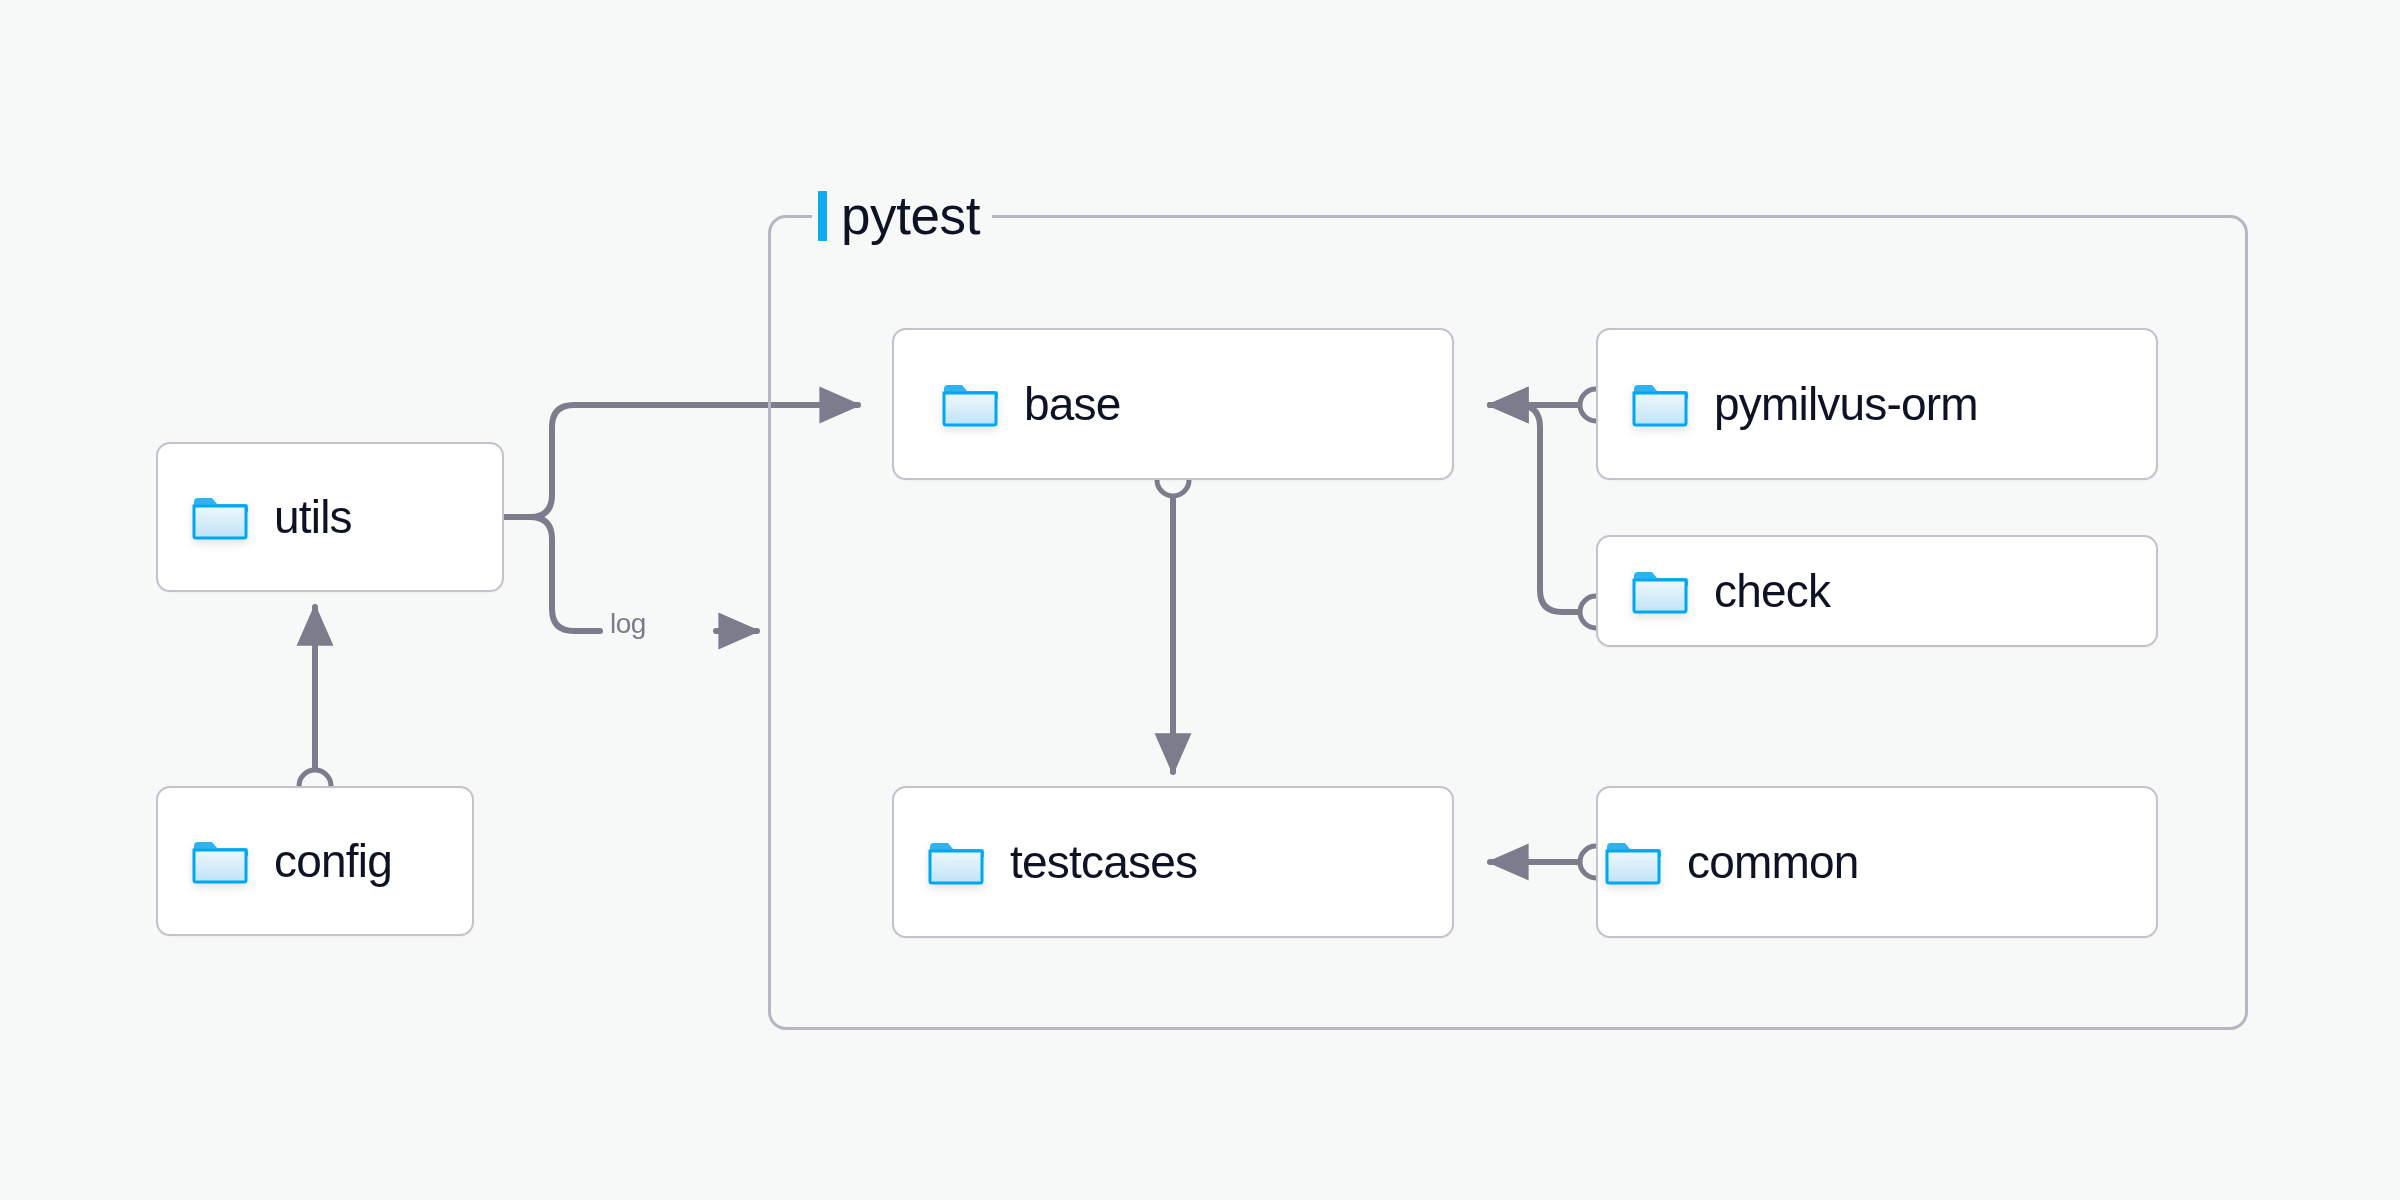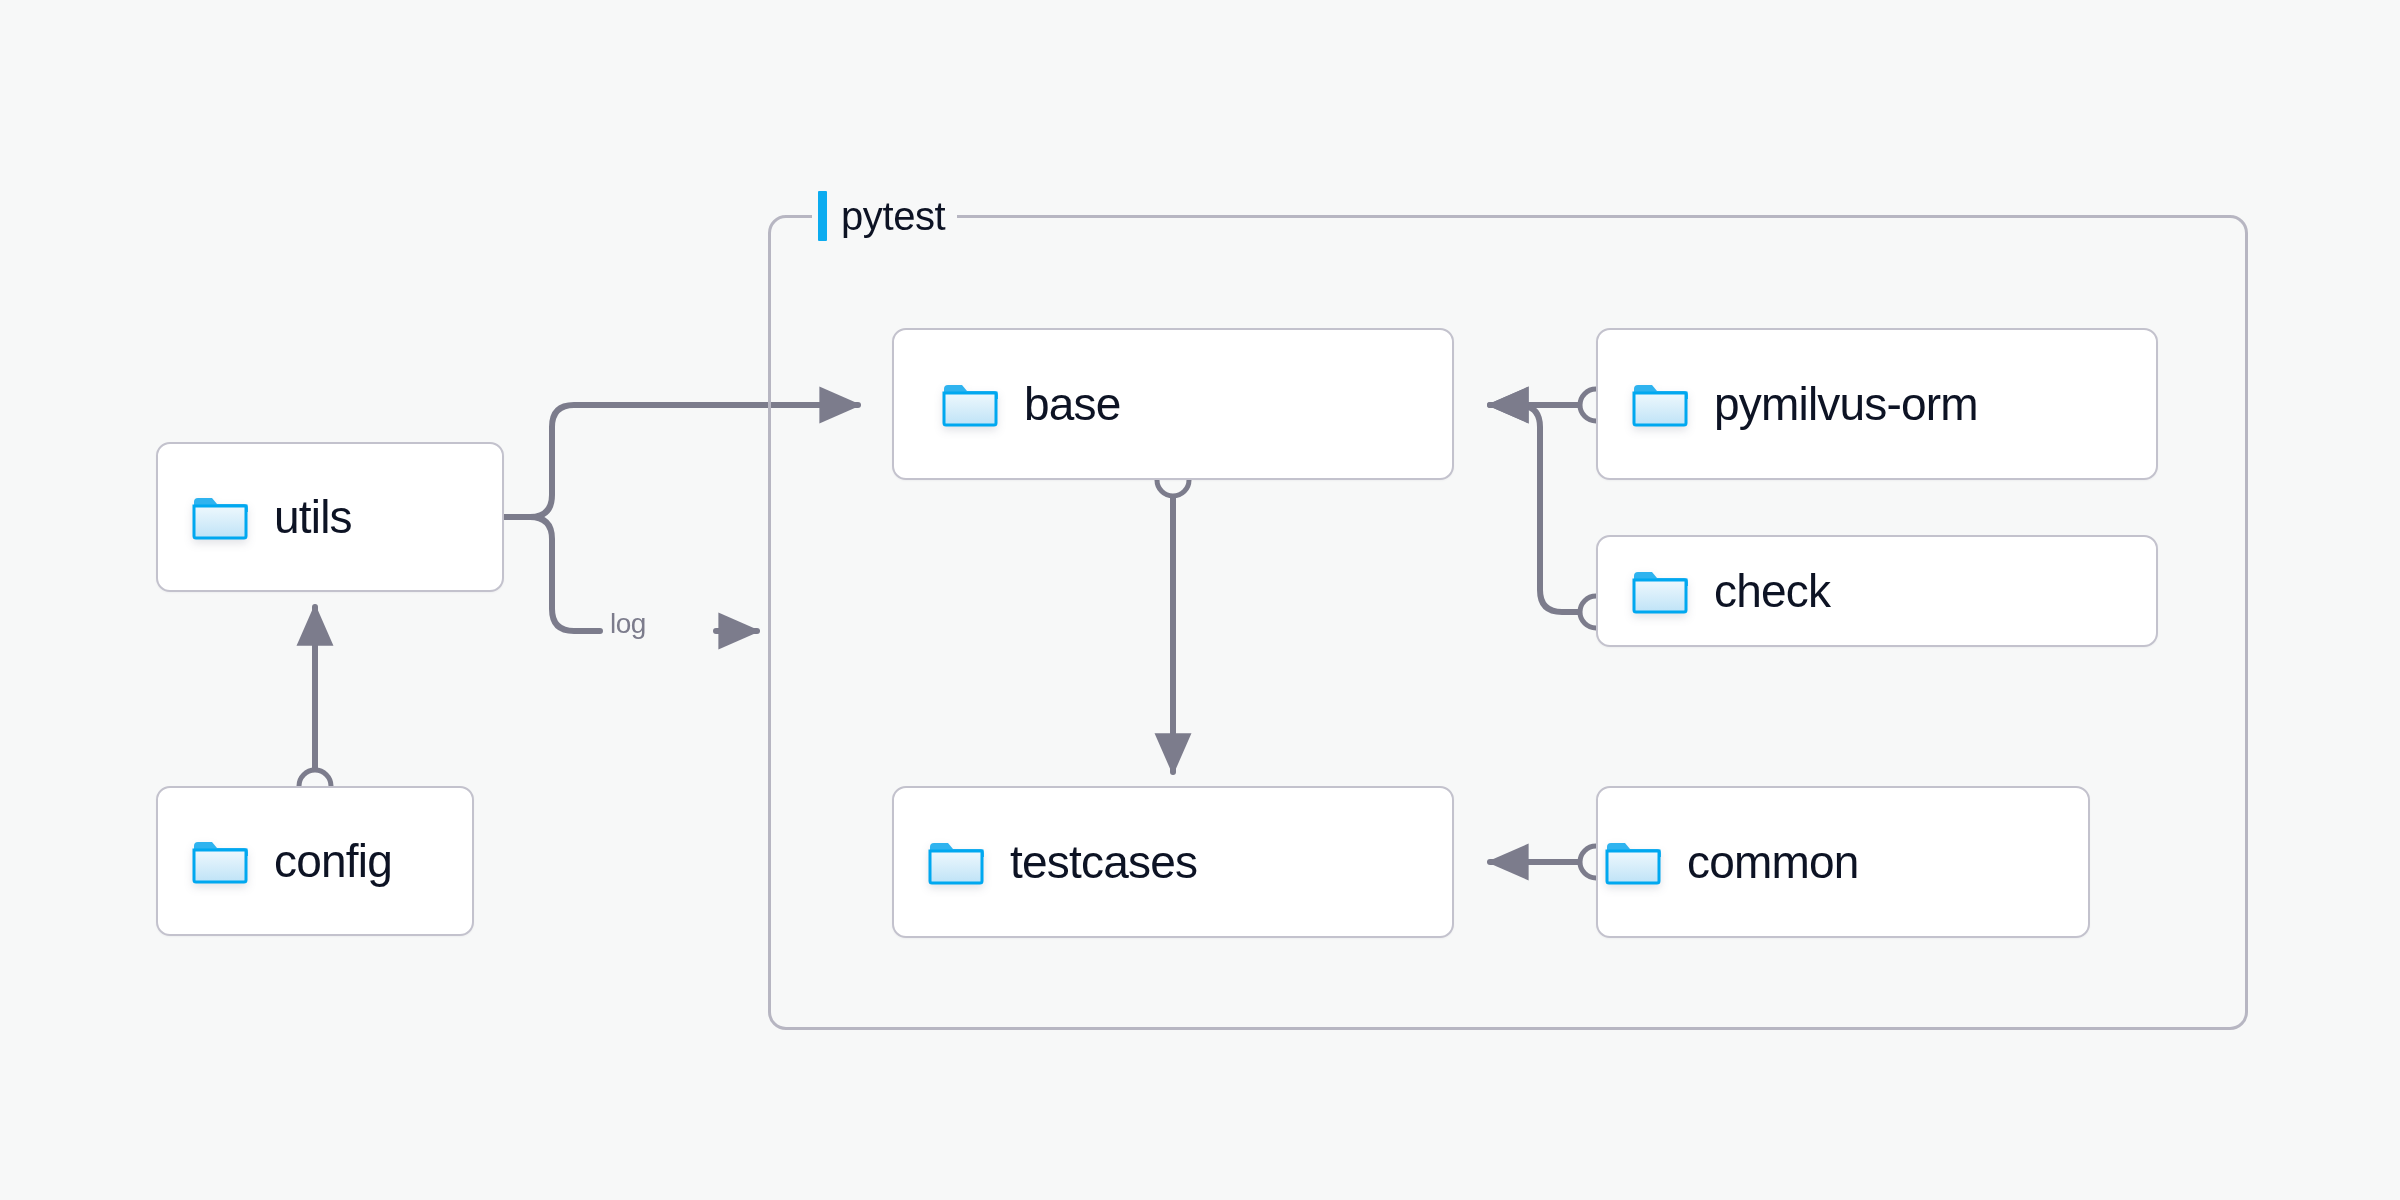--- a/index.html
+++ b/index.html
@@ -45,21 +45,21 @@
     line-height: 52px;
   }
   .group-label .bar {
     display: block;
     width: 9px;
     height: 50px;
     background: #0cacf0;
     border-radius: 1px;
   }
   .group-label .txt {
-    font-size: 40px;
+    font-size: 53px;
     color: #0d1324;
     letter-spacing: -0.4px;
     white-space: nowrap;
   }
   
   .node {
     position: absolute;
     box-sizing: border-box;
     background: #ffffff;
     border: 2.5px solid #c3c2cd;
@@ -203,21 +203,21 @@
   <div class="node" style="left:1596px; top:535px; width:562px; height:112px;">
     <span class="folder">
       <svg viewBox="0 0 56 46" xmlns="http://www.w3.org/2000/svg">
         <path d="M2 8 a4 4 0 0 1 4-4 h14 l5 6 h27 a4 4 0 0 1 4 4 v4 H2 z" fill="#2fb3ef"></path>
         <path d="M2 12 h52 v30 a2 2 0 0 1 -2 2 H4 a2 2 0 0 1 -2 -2 z" fill="url(#folderFill)" stroke="#00a8f0" stroke-width="3"></path>
       </svg>
     </span>
     <span class="label">check</span>
   </div>
 
-  <div class="node" style="left:1596px; top:786px; width:494px; height:152px;padding-left:7px;">
+  <div class="node" style="left:1596px; top:786px; width:562px; height:152px;padding-left:7px;">
     <span class="folder">
       <svg viewBox="0 0 56 46" xmlns="http://www.w3.org/2000/svg">
         <path d="M2 8 a4 4 0 0 1 4-4 h14 l5 6 h27 a4 4 0 0 1 4 4 v4 H2 z" fill="#2fb3ef"></path>
         <path d="M2 12 h52 v30 a2 2 0 0 1 -2 2 H4 a2 2 0 0 1 -2 -2 z" fill="url(#folderFill)" stroke="#00a8f0" stroke-width="3"></path>
       </svg>
     </span>
     <span class="label">common</span>
   </div>
 
 </div>

